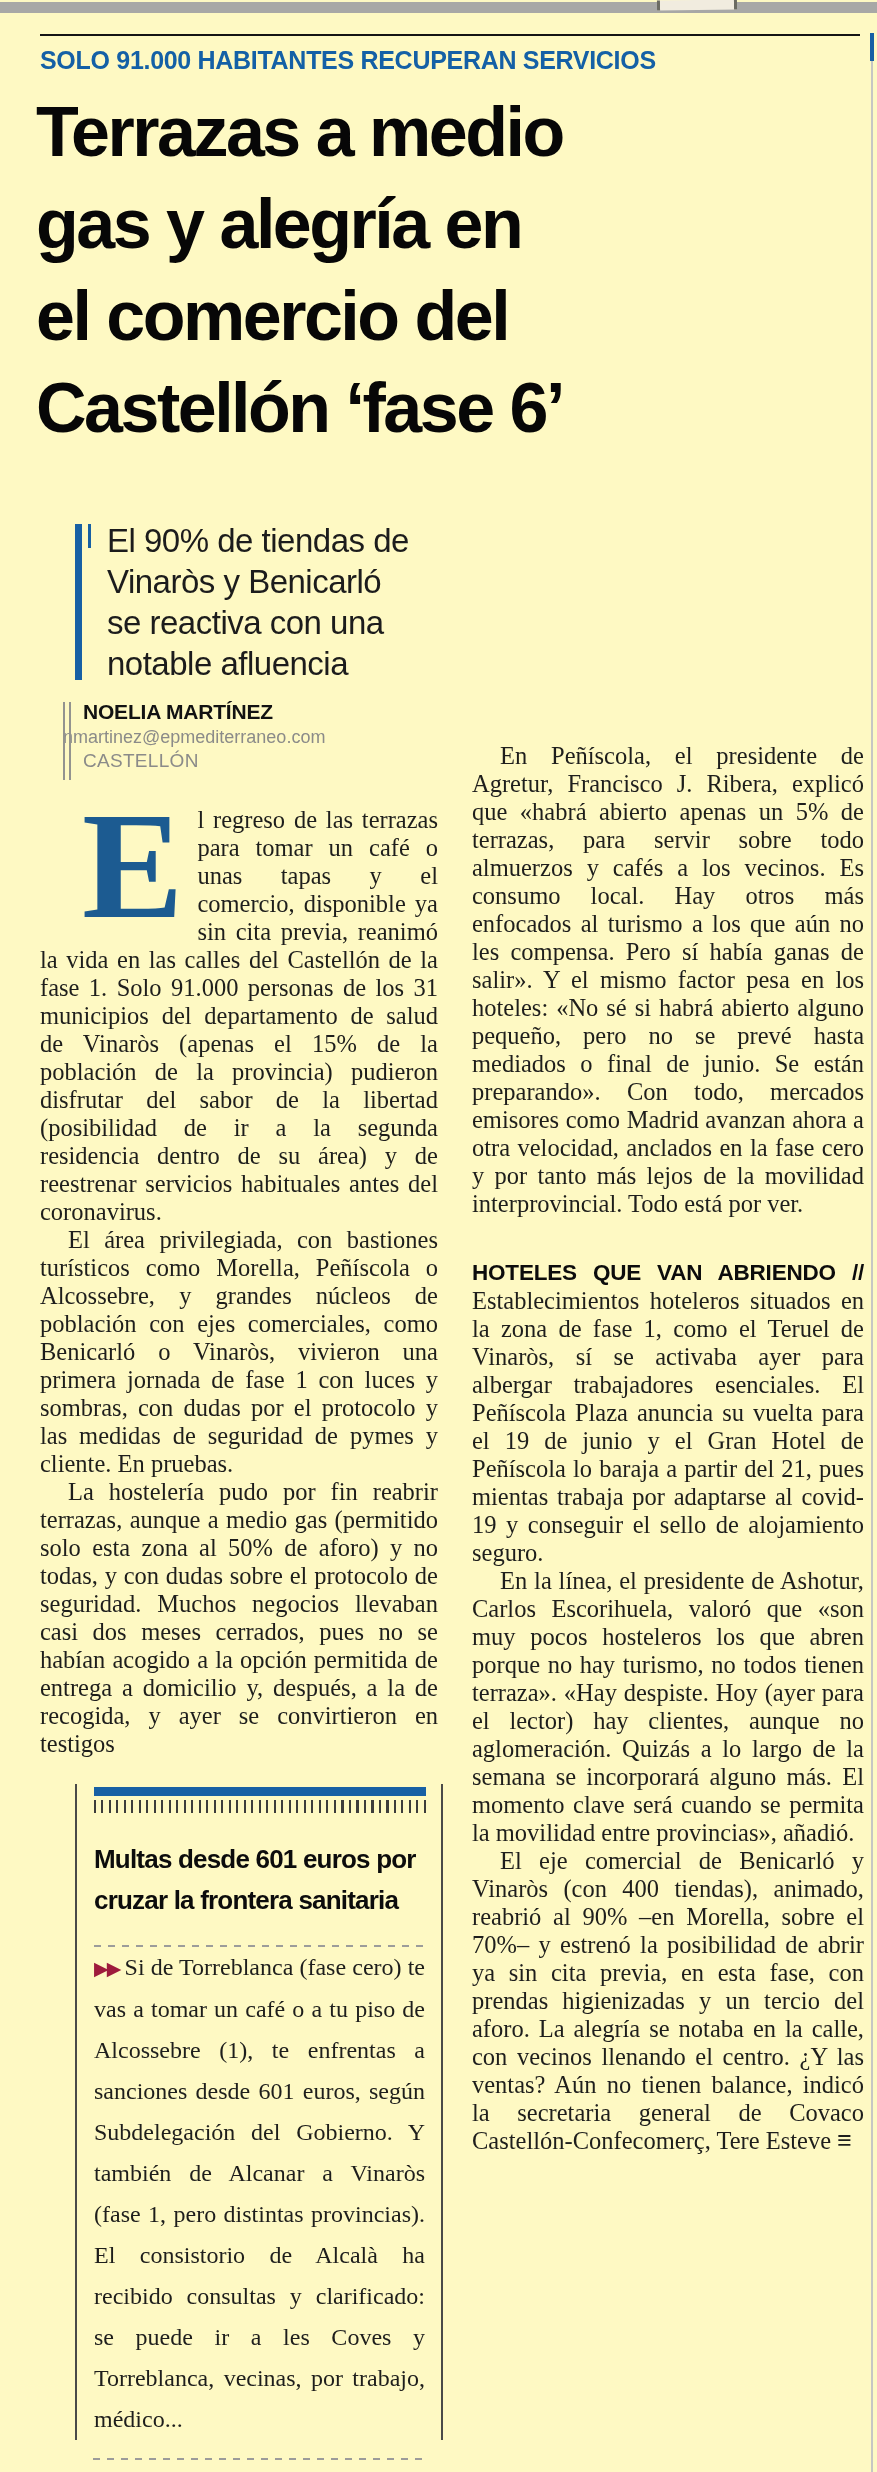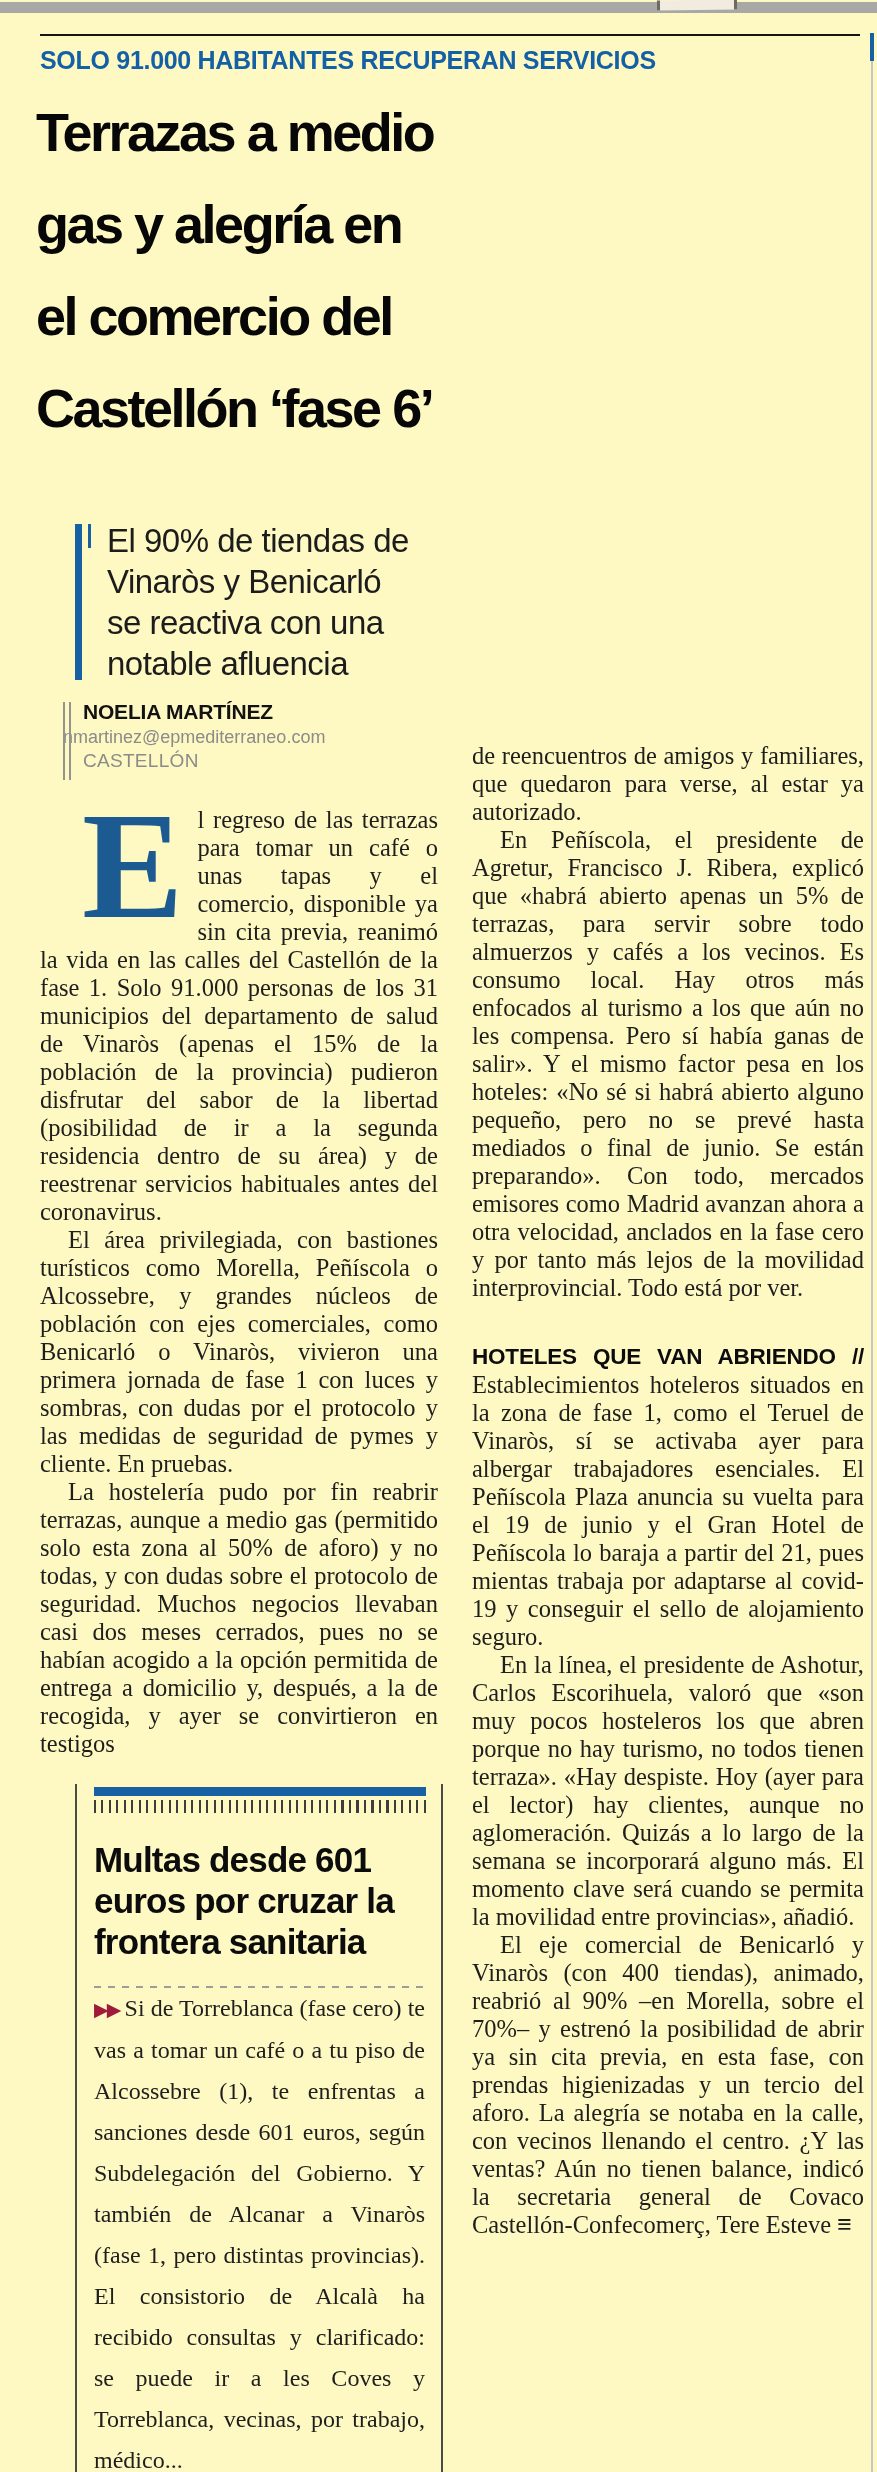--- a/index.html
+++ b/index.html
@@ -18,21 +18,21 @@
   .top-rule { position:absolute; left:40px; top:34px; width:820px; height:2px; background:#141414; }
 
   .kicker {
     position:absolute; left:40px; top:46px; width:700px;
     font-family:"Liberation Sans", sans-serif; font-weight:700; font-size:25px;
     letter-spacing:-0.3px; color:#1460a6;
   }
   .headline {
     position:absolute; left:36px; top:86px; width:810px;
     font-family:"Liberation Sans", sans-serif; font-weight:700;
-    font-size:54px; line-height:92px; letter-spacing:-2.5px; color:#070707;
+    font-size:70px; line-height:92px; letter-spacing:-2.5px; color:#070707;
   }
   .standfirst {
     position:absolute; top:520px; width:345px; min-height:164px;
     font-family:"Liberation Sans", sans-serif; font-size:33px; line-height:41px;
     color:#1c1c1c; letter-spacing:-0.5px;
   }
   .standfirst .bar { position:absolute; left:0; top:4px; width:7px; height:156px; background:#1760a4; }
   .standfirst .tick { position:absolute; left:13px; top:4px; width:3px; height:24px; background:#1760a4; }
   .standfirst .sf-text { display:block; padding-left:32px; }
   .sf-left { left:75px; }
@@ -66,21 +66,21 @@
   .sidebar {
     margin:26px 0 0 35px; width:368px; min-height:566px;
     border-left:2px solid #4a4a48; border-right:2px solid #4a4a48;
     padding:3px 16px 0 17px;
   }
   .sb-bluebar { width:332px; height:9px; background:#1760a4; }
   .sb-hatch { width:332px; height:13px; margin-top:4px;
     background:repeating-linear-gradient(to right, #3d3d3b 0 2px, transparent 2px 7.5px); }
   .sb-title { margin-top:26px; width:325px;
     font-family:"Liberation Sans", sans-serif; font-weight:700;
-    font-size:35px; line-height:41px; letter-spacing:-0.8px; color:#0c0c0c; text-align:left; }
+    font-size:26px; line-height:41px; letter-spacing:-0.8px; color:#0c0c0c; text-align:left; }
   .dashed { width:332px; height:2px;
     background:repeating-linear-gradient(to right, #9c9c9a 0 7px, transparent 7px 14px); }
   .sb-dash-top { margin-top:24px; }
   .sb-text { margin-top:30px; font-size:24px; line-height:41px; text-align:justify; }
   .arrows { color:#9e1b3c; font-size:19px; letter-spacing:-2px; margin-right:5px; }
   .sb-dash-bottom { margin:18px 0 0 53px; }
 </style>
 </head>
 <body>
 
@@ -124,20 +124,19 @@
       <div class="sb-bluebar"></div>
       <div class="sb-hatch"></div>
       <h2 class="sb-title">Multas desde 601 euros por cruzar la frontera sanitaria</h2>
       <div class="dashed sb-dash-top"></div>
       <p class="sb-text"><span class="arrows">▶▶</span><span>Si de Torreblanca (fase cero) te vas a tomar un café o a tu piso de Alcossebre (1), te enfrentas a sanciones desde 601 euros, según Subdelegación del Gobierno. Y también de Alcanar a Vinaròs (fase 1, pero distintas provincias). El consistorio de Alcalà ha recibido consultas y clarificado: se puede ir a les Coves y Torreblanca, vecinas, por trabajo, médico...</span></p>
     </div>
     <div class="dashed sb-dash-bottom"></div>
   </div>
 
   <div class="col col-right">
-    <p>de reencuentros de amigos y familiares, que quedaron para verse, al estar ya autorizado.</p>
     <p class="ind">En Peñíscola, el presidente de Agretur, Francisco J. Ribera, explicó que «habrá abierto apenas un 5% de terrazas, para servir sobre todo almuerzos y cafés a los vecinos. Es consumo local. Hay otros más enfocados al turismo a los que aún no les compensa. Pero sí había ganas de salir». Y el mismo factor pesa en los hoteles: «No sé si habrá abierto alguno pequeño, pero no se prevé hasta mediados o final de junio. Se están preparando». Con todo, mercados emisores como Madrid avanzan ahora a otra velocidad, anclados en la fase cero y por tanto más lejos de la movilidad interprovincial. Todo está por ver.</p>
     <p class="p-hoteles"><span class="runin">HOTELES QUE VAN ABRIENDO // </span><span>Establecimientos hoteleros situados en la zona de fase 1, como el Teruel de Vinaròs, sí se activaba ayer para albergar trabajadores esenciales. El Peñíscola Plaza anuncia su vuelta para el 19 de junio y el Gran Hotel de Peñíscola lo baraja a partir del 21, pues mientas trabaja por adaptarse al covid-19 y conseguir el sello de alojamiento seguro.</span></p>
     <p class="ind">En la línea, el presidente de Ashotur, Carlos Escorihuela, valoró que «son muy pocos hosteleros los que abren porque no hay turismo, no todos tienen terraza». «Hay despiste. Hoy (ayer para el lector) hay clientes, aunque no aglomeración. Quizás a lo largo de la semana se incorporará alguno más. El momento clave será cuando se permita la movilidad entre provincias», añadió.</p>
     <p class="ind"><span>El eje comercial de Benicarló y Vinaròs (con 400 tiendas), animado, reabrió al 90% –en Morella, sobre el 70%– y estrenó la posibilidad de abrir ya sin cita previa, en esta fase, con prendas higienizadas y un tercio del aforo. La alegría se notaba en la calle, con vecinos llenando el centro. ¿Y las ventas? Aún no tienen balance, indicó la secretaria general de Covaco Castellón-Confecomerç, Tere Esteve</span> <span class="endmark">≡</span></p>
   </div>
 
 </div>
 
 </body></html>

